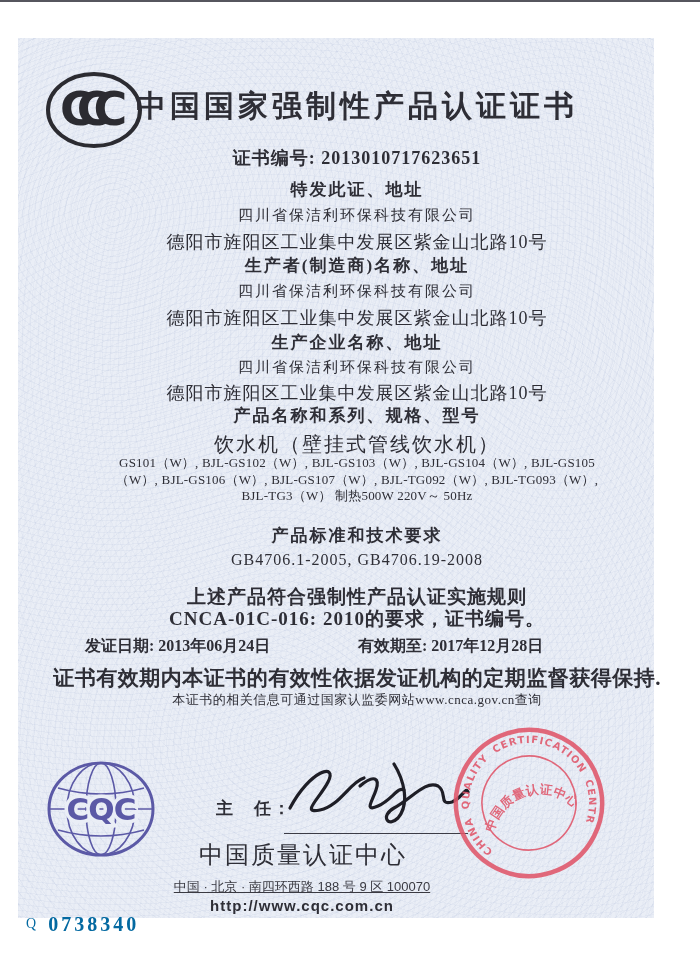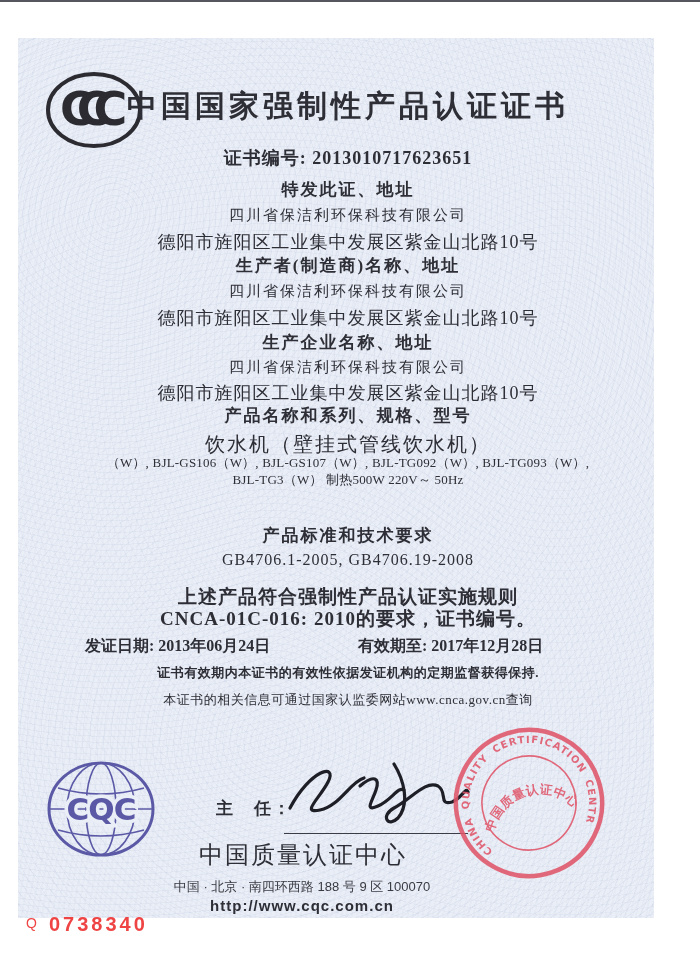--- a/index.html
+++ b/index.html
@@ -13,42 +13,42 @@
   .paper{
     position:absolute;left:18px;top:38px;width:636px;height:880px;
     background-color:#eaeef6;
     background-image:
       repeating-radial-gradient(circle at 15% 20%, rgba(130,150,195,.08) 0 1px, transparent 1px 6px),
       repeating-radial-gradient(circle at 85% 35%, rgba(130,150,195,.06) 0 1px, transparent 1px 8px),
       repeating-radial-gradient(circle at 40% 80%, rgba(130,150,195,.07) 0 1px, transparent 1px 7px),
       repeating-linear-gradient(100deg, rgba(150,165,205,.05) 0 2px, transparent 2px 5px);
   }
   .abs{position:absolute;}
-  .ctr{left:5px;width:686px;text-align:center;}
+  .ctr{left:14px;width:686px;text-align:center;}
   .title{top:86px;font-size:30px;font-weight:bold;letter-spacing:4px;}
   .certno{top:146px;font-size:18px;font-weight:bold;letter-spacing:1px;}
   .sec-h{font-size:17px;font-weight:bold;letter-spacing:2px;}
   .co-name{font-size:15px;letter-spacing:2px;}
   .co-addr{font-size:18px;letter-spacing:1px;}
   .prod-name{font-size:20px;letter-spacing:2px;}
   .models{top:455px;font-size:13px;line-height:16.5px;letter-spacing:.2px;}
   .std-val{top:551px;font-size:16px;letter-spacing:1px;}
   .stmt{font-size:19px;font-weight:bold;letter-spacing:1px;}
   .date-item{top:636px;font-size:16px;font-weight:bold;}
-  .note1{top:664px;font-size:13px;font-weight:bold;letter-spacing:.5px;}
+  .note1{top:664px;font-size:21px;font-weight:bold;letter-spacing:.5px;}
   .note2{top:691px;font-size:13px;letter-spacing:.5px;}
   .director{left:216px;top:797px;font-size:17px;letter-spacing:2px;font-weight:bold;}
   .sig-line{left:284px;top:833px;width:184px;height:0;border-top:1.5px solid #3c3c46;}
   .org-name{left:157px;top:839px;width:292px;text-align:center;font-size:24px;letter-spacing:2px;
     font-family:"Liberation Sans","DejaVu Sans",sans-serif;}
   .foot-addr{left:102px;top:878px;width:400px;text-align:center;font-size:13px;color:#3a3a42;
-    font-family:"Liberation Sans","DejaVu Sans",sans-serif;}
+    font-family:"Liberation Sans","DejaVu Sans",sans-serif;text-decoration:underline;}
   .website{left:102px;top:897px;width:400px;text-align:center;font-size:15px;font-weight:bold;
     letter-spacing:1px;font-family:"Liberation Sans","DejaVu Sans",sans-serif;}
-  .serial{left:26px;top:913px;color:#ef4444;font-family:Liberation Sans, sans-serif;}
+  .serial{left:26px;top:913px;color:#0369a1;font-family:Liberation Serif, serif;}
   .serial .q{font-size:14px;position:relative;top:-3px;margin-right:12px;}
   .serial .num{font-size:20px;letter-spacing:3px;font-weight:bold;}
 </style>
 </head>
 <body>
 
 <div class="scan-line"></div>
 
 <div class="paper"></div>
 
@@ -71,20 +71,21 @@
 <div class="abs ctr co-name" style="top:282px;">四川省保洁利环保科技有限公司</div>
 <div class="abs ctr co-addr" style="top:306px;">德阳市旌阳区工业集中发展区紫金山北路10号</div>
 
 <div class="abs ctr sec-h" style="top:331px;">生产企业名称、地址</div>
 <div class="abs ctr co-name" style="top:358px;">四川省保洁利环保科技有限公司</div>
 <div class="abs ctr co-addr" style="top:381px;">德阳市旌阳区工业集中发展区紫金山北路10号</div>
 
 <div class="abs ctr sec-h" style="top:404px;">产品名称和系列、规格、型号</div>
 <div class="abs ctr prod-name" style="top:431px;">饮水机（壁挂式管线饮水机）</div>
 <div class="abs ctr models">
+  <div>GS101（W）, BJL-GS102（W）, BJL-GS103（W）, BJL-GS104（W）, BJL-GS105</div>
   <div>（W）, BJL-GS106（W）, BJL-GS107（W）, BJL-TG092（W）, BJL-TG093（W）,</div>
   <div>BJL-TG3（W）  制热500W 220V～ 50Hz</div>
 </div>
 
 <div class="abs ctr sec-h" style="top:524px;">产品标准和技术要求</div>
 <div class="abs ctr std-val">GB4706.1-2005, GB4706.19-2008</div>
 <div class="abs ctr stmt" style="top:584px;">上述产品符合强制性产品认证实施规则</div>
 <div class="abs ctr stmt" style="top:606px;">CNCA-01C-016: 2010的要求，证书编号。</div>
 
 <div class="abs date-item" style="left:85px;">

